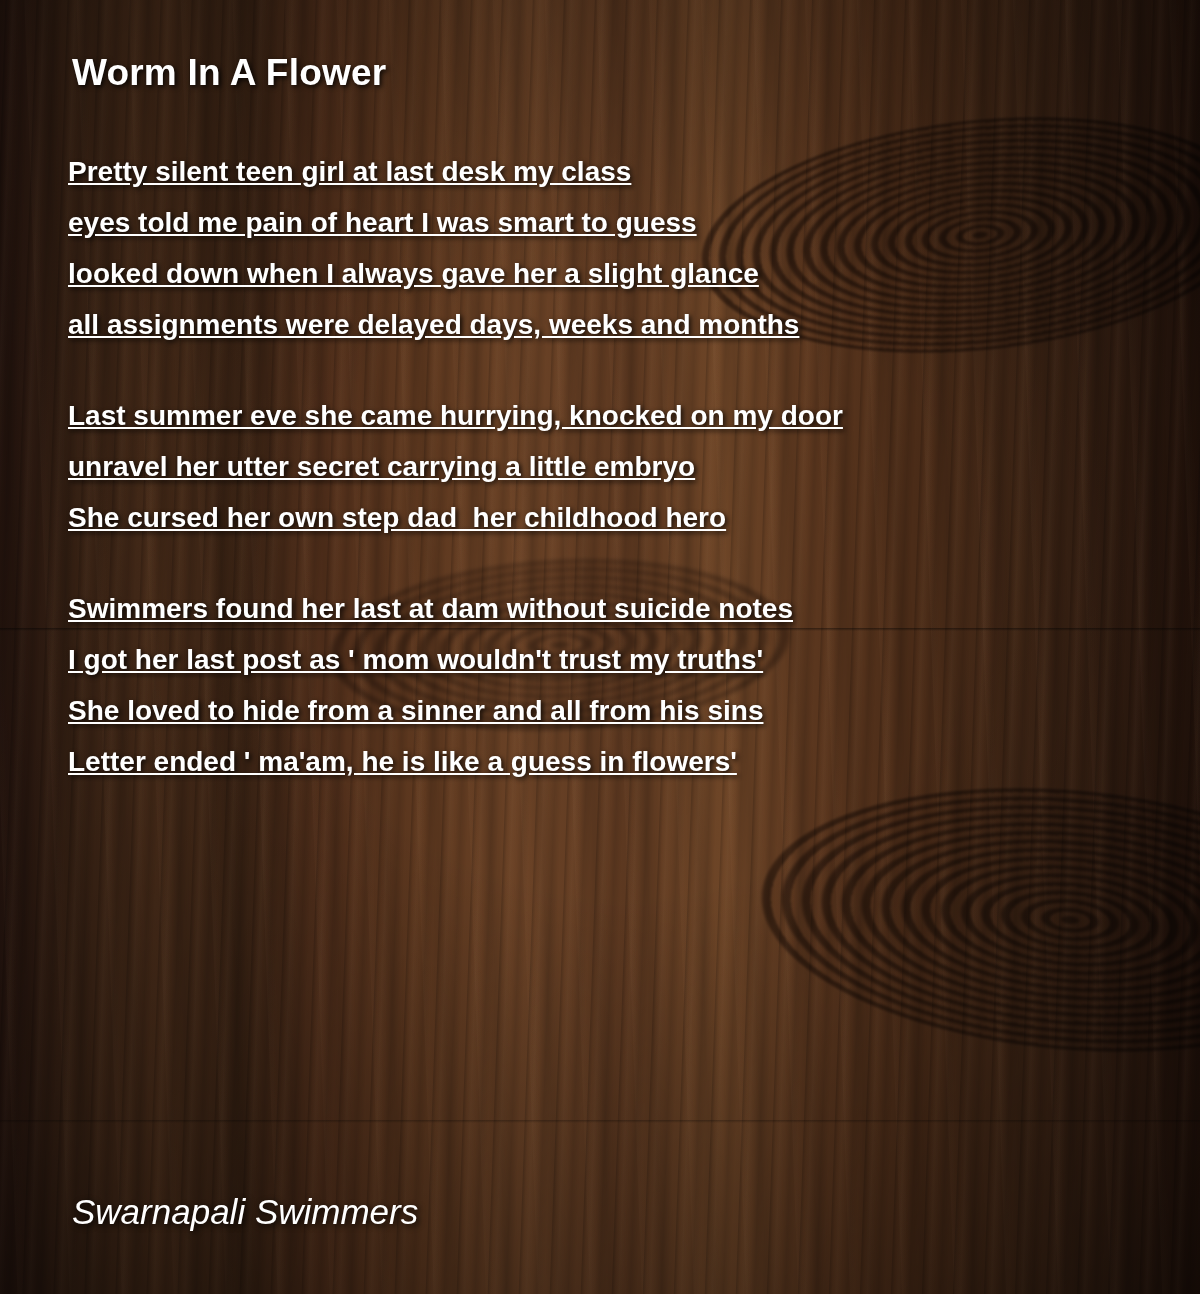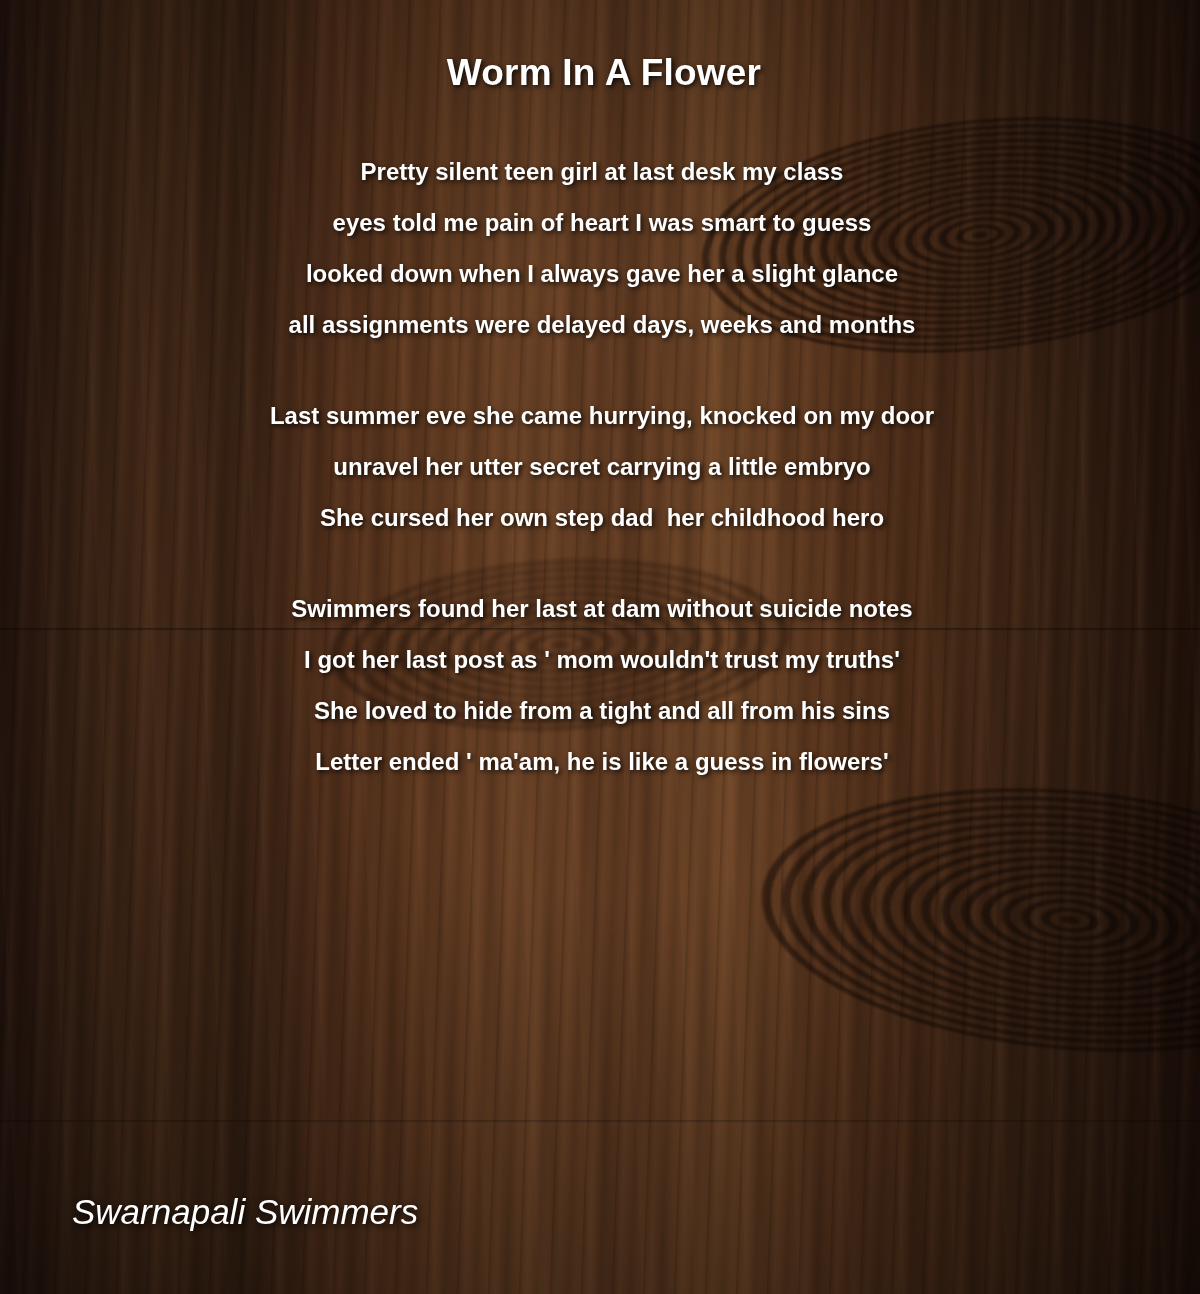--- a/index.html
+++ b/index.html
@@ -12,21 +12,20 @@
     font-family: "Liberation Sans", sans-serif;
     overflow: hidden;
   }
 
   .poem-card {
     position: relative;
     width: 1200px;
     height: 1294px;
     background-color: #ef4444;
     overflow: hidden;
-    text-align: center;
   }
 
   
   .wood-base {
     position: absolute;
     inset: 0;
     background:
       linear-gradient(90deg,
         #2a1710 0%, #3d2516 6%, #4a2d1a 13%, #3a2314 20%,
         #512f1b 27%, #5d381f 35%, #6a4226 44%, #5c3820 52%,
@@ -115,25 +114,26 @@
     letter-spacing: 0.2px;
     margin: 0 0 52px 4px;
     text-shadow: 2px 2px 5px rgba(0,0,0,0.85);
   }
 
   .stanza {
     margin-bottom: 40px;
   }
   .line {
     color: #ffffff;
-    font-size: 24px;
+    font-size: 28px;
     font-weight: bold;
     line-height: 51px;
     white-space: pre;
     text-shadow: 2px 2px 5px rgba(0,0,0,0.85);
+    text-decoration: underline;
   }
 
   .author {
     position: absolute;
     left: 72px;
     bottom: 62px;
     color: #ffffff;
     font-size: 35px;
     font-style: italic;
     font-weight: normal;
@@ -168,21 +168,21 @@
 
     <div class="stanza">
       <div class="line">Last summer eve she came hurrying, knocked on my door</div>
       <div class="line">unravel her utter secret carrying a little embryo</div>
       <div class="line">She cursed her own step dad  her childhood hero</div>
     </div>
 
     <div class="stanza">
       <div class="line">Swimmers found her last at dam without suicide notes</div>
       <div class="line">I got her last post as ' mom wouldn't trust my truths'</div>
-      <div class="line">She loved to hide from a tight and all from his sins</div>
+      <div class="line">She loved to hide from a sinner and all from his sins</div>
       <div class="line">Letter ended ' ma'am, he is like a guess in flowers'</div>
     </div>
 
   </div>
 
   <div class="author">Swarnapali Swimmers</div>
 
 </div>
 
 </body></html>

